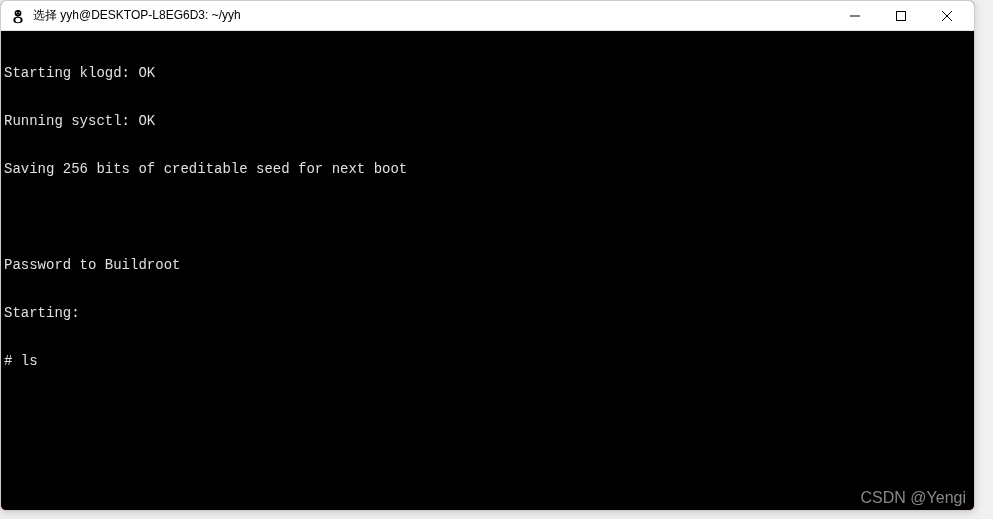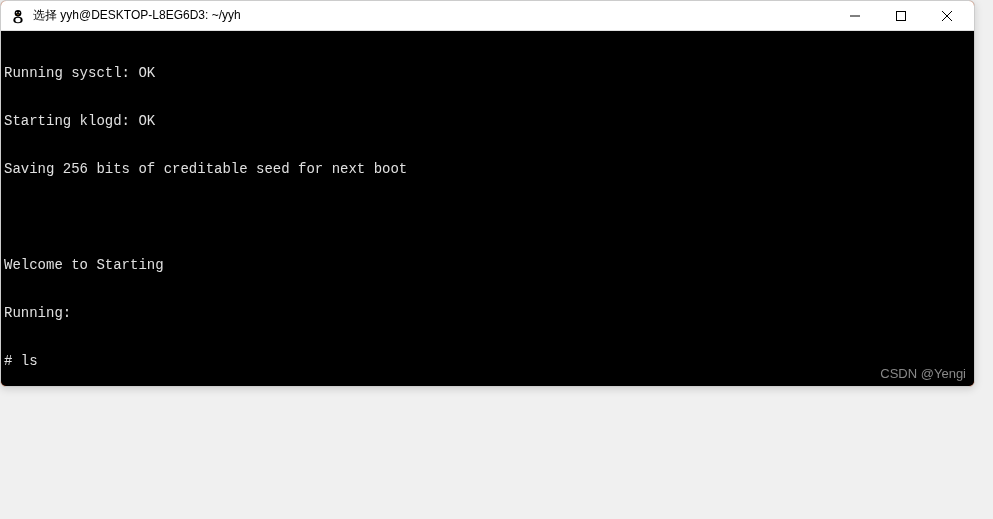--- a/index.html
+++ b/index.html
@@ -6,21 +6,21 @@
     body {
       font-family: "Segoe UI", Tahoma, sans-serif;
       background: #f0f0f0;
       width: 993px;
       height: 519px;
       overflow: hidden;
       position: relative;
     }
     .window {
       width: 975px;
-      height: 387px;
+      height: 511px;
       background: #c2410c;
       border: 1px solid #ccc;
       border-radius: 6px;
       overflow: hidden;
       display: flex;
       flex-direction: column;
       box-shadow: 0 2px 8px rgba(0,0,0,0.15);
     }
     .titlebar {
       height: 30px;
@@ -69,21 +69,21 @@
       overflow: hidden;
       position: relative;
       white-space: pre;
     }
     .line { min-height: 16px; }
     .watermark {
       position: absolute;
       bottom: 4px;
       right: 8px;
       color: #888;
-      font-size: 13px;
+      font-size: 16px;
       font-family: Arial, sans-serif;
     }
   </style>
 </head>
 <body>
 
 <div class="window">
   <div class="titlebar">
     <span class="app-icon">
       <svg viewBox="0 0 24 24" width="16" height="16">
@@ -110,26 +110,26 @@
       <div class="win-btn close">
         <svg width="10" height="10" viewBox="0 0 10 10">
             <line x1="0" y1="0" x2="10" y2="10" stroke="currentColor" stroke-width="1"></line>
             <line x1="10" y1="0" x2="0" y2="10" stroke="currentColor" stroke-width="1"></line>
           </svg>
       </div>
     </div>
   </div>
 
   <div class="terminal">
+    <div class="line">Starting klogd: OK</div>
     <div class="line">Running sysctl: OK</div>
-    <div class="line">Starting klogd: OK</div>
     <div class="line">Saving 256 bits of creditable seed for next boot</div>
     <div class="line"></div>
-    <div class="line">Welcome to Starting</div>
-    <div class="line">Running:</div>
+    <div class="line">Password to Buildroot</div>
+    <div class="line">Starting:</div>
     <div class="line"># ls</div>
     
 
     
 
     
     
     
     
     

